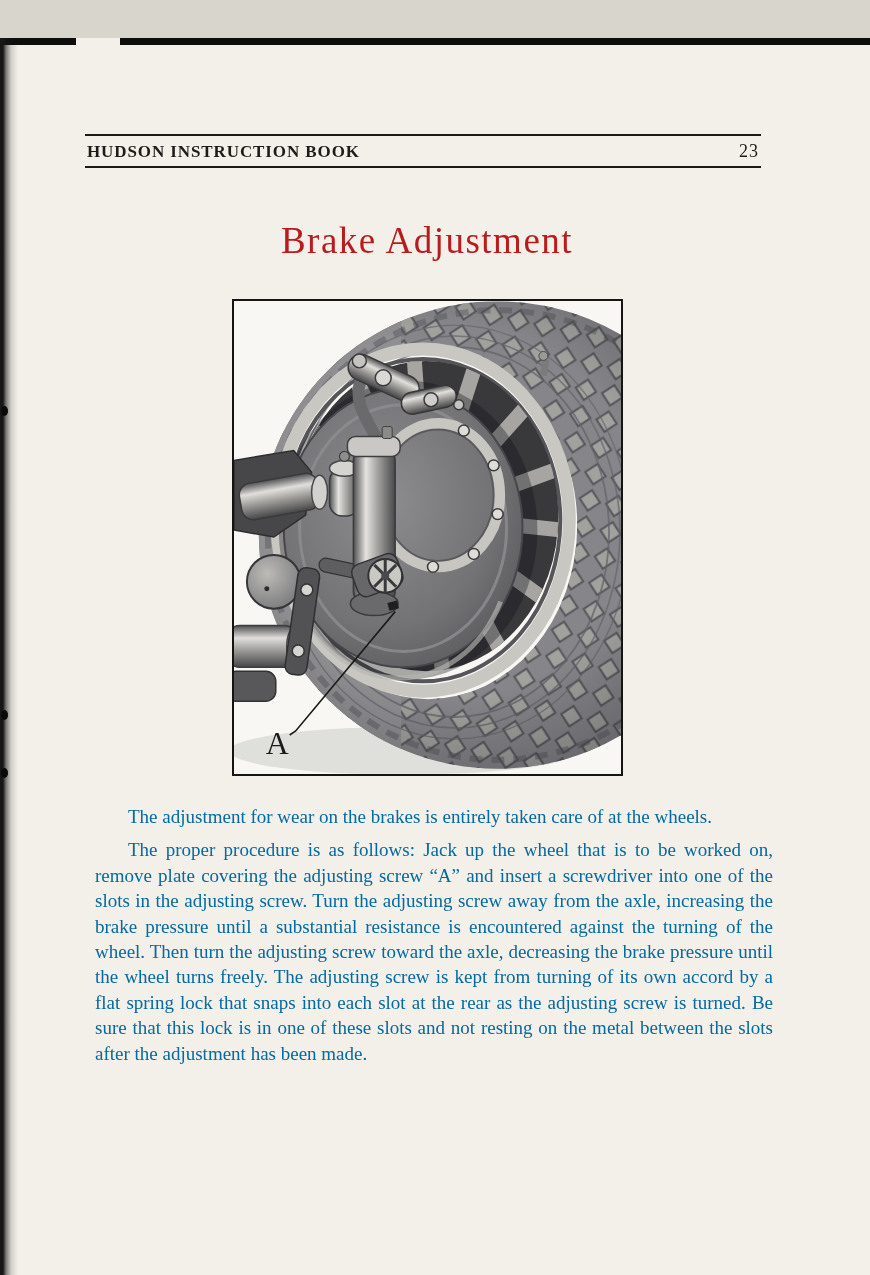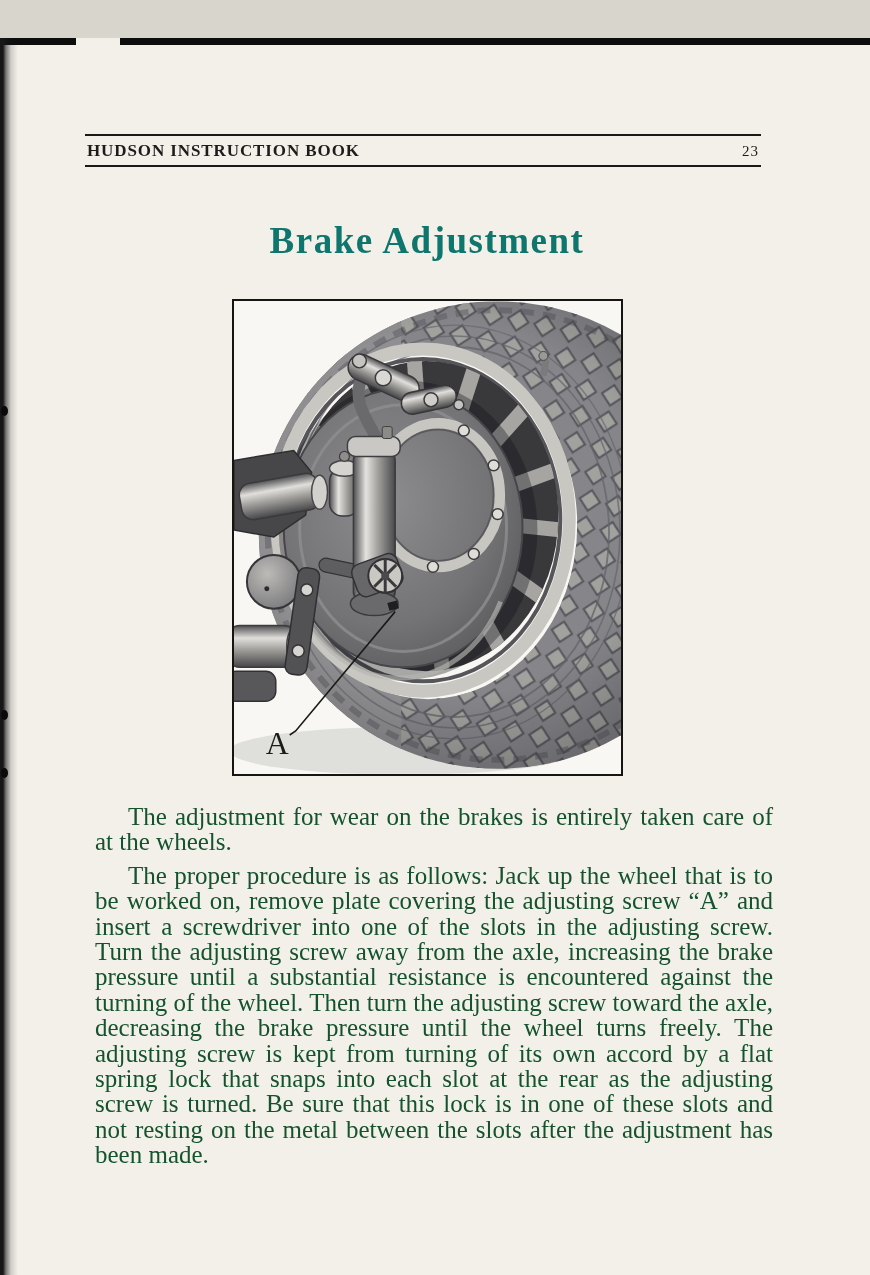--- a/index.html
+++ b/index.html
@@ -17,37 +17,37 @@
     background:linear-gradient(to right,#171717 0px,#171717 3px,rgba(23,23,23,.55) 6px,rgba(23,23,23,.16) 11px,rgba(23,23,23,0) 18px);}
   .gutter-spot{position:absolute;left:1px;width:7px;height:10px;border-radius:50%;background:#0a0a0a;}
   
   .header{
     position:absolute;left:85px;top:96px;width:676px;
     border-top:2px solid #1a1918;border-bottom:2px solid #1a1918;
     display:flex;justify-content:space-between;align-items:baseline;
     padding:5px 2px 4px 2px;box-sizing:border-box;
   }
   .header-title{font-size:17px;font-weight:bold;letter-spacing:.9px;}
-  .page-num{font-size:15px;letter-spacing:1px;}
+  .page-num{font-size:18px;letter-spacing:1px;}
   
   .doc-title{
     position:absolute;top:181px;left:0;width:854px;text-align:center;
-    font-size:37px;letter-spacing:1.5px;font-weight:bold;margin:0;color:#0f766e;
+    font-size:37px;letter-spacing:1.5px;font-weight:normal;margin:0;color:#b91c1c;
   }
   
   .figure{
     position:absolute;left:232px;top:261px;width:391px;height:477px;
     border:2px solid #161514;box-sizing:border-box;background:#f8f7f3;
   }
   .figure svg{display:block;}
   
   .body-text{position:absolute;left:95px;top:766px;width:678px;}
   .body-text p{
-    margin:0 0 8px 0;font-size:25px;line-height:25.4px;
-    text-align:justify;text-indent:33px;color:#14532d;
+    margin:0 0 8px 0;font-size:19px;line-height:25.4px;
+    text-align:justify;text-indent:33px;color:#0369a1;
   }
 </style>
 </head>
 <body>
 
 <div id="page">
 
   <div class="top-strip"></div>
   <div class="top-strip-notch"></div>
   <div class="gutter"></div>

